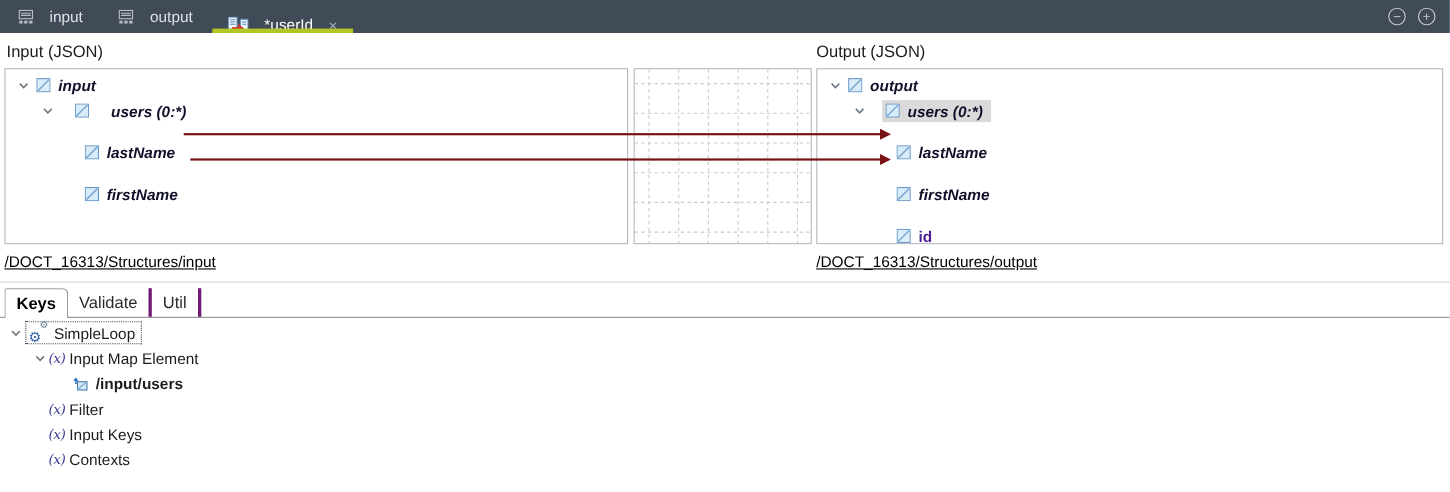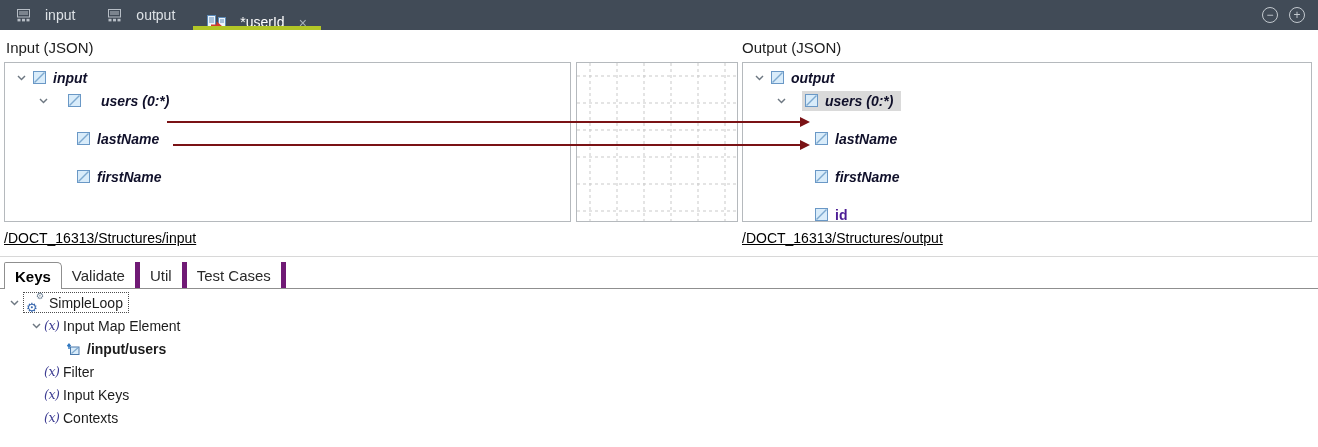--- a/index.html
+++ b/index.html
@@ -66,21 +66,21 @@
 
   
   .hdiv { position:absolute; left:0; right:0; top:256px; height:1px; background:#d8d8d8; }
   .btabs { position:absolute; left:0; right:0; top:262px; height:27px;
            border-bottom:1px solid #8f8f8f; display:flex; align-items:stretch;
            font-size:15px; color:#2a2a2a; }
   .btab { display:flex; align-items:center; padding:0 10px; white-space:nowrap; }
   .btab.active { font-weight:bold; color:#000; background:#fff; margin-left:4px;
                  border:1px solid #8f8f8f; border-bottom:none; border-radius:2px 5px 0 0;
                  margin-bottom:-1px; }
-  .btab:not(.active) { border-right:5px solid #701a75; }
+  .btab:not(.active) { border-right:3px solid #701a75; }
 
   
   .btree { position:absolute; left:0; top:291px; right:0; font-size:14px; color:#1c1c1c; }
   .brow { height:23px; display:flex; align-items:center; }
   .bind0 { padding-left:6px; }
   .bind1 { padding-left:28px; }
   .bind2 { padding-left:66px;font-weight:bold; }
   .focus { display:flex; align-items:center; border:1px dotted #4d4d4d;
            padding:1px 5px 1px 2px; margin-left:1px; }
   .gears { position:relative; width:18px; height:17px; flex:none; margin-right:5px;
@@ -274,23 +274,20 @@
 <div class="btabs">
   <div class="btab active">
     <span>Keys</span>
   </div>
   <div class="btab">
     <span>Validate</span>
   </div>
   <div class="btab">
     <span>Util</span>
   </div>
-  <div class="btab">
-    <span>Test Cases</span>
-  </div>
 </div>
 
 <div class="btree">
   <div class="brow bind0">
     <span class="chev">
       <svg width="9" height="6" viewBox="0 0 9 6">
           <polyline points="1,1 4.5,4.6 8,1" fill="none" stroke="#6d7781" stroke-width="1.4"></polyline>
         </svg>
       </span>
     <span class="focus">

